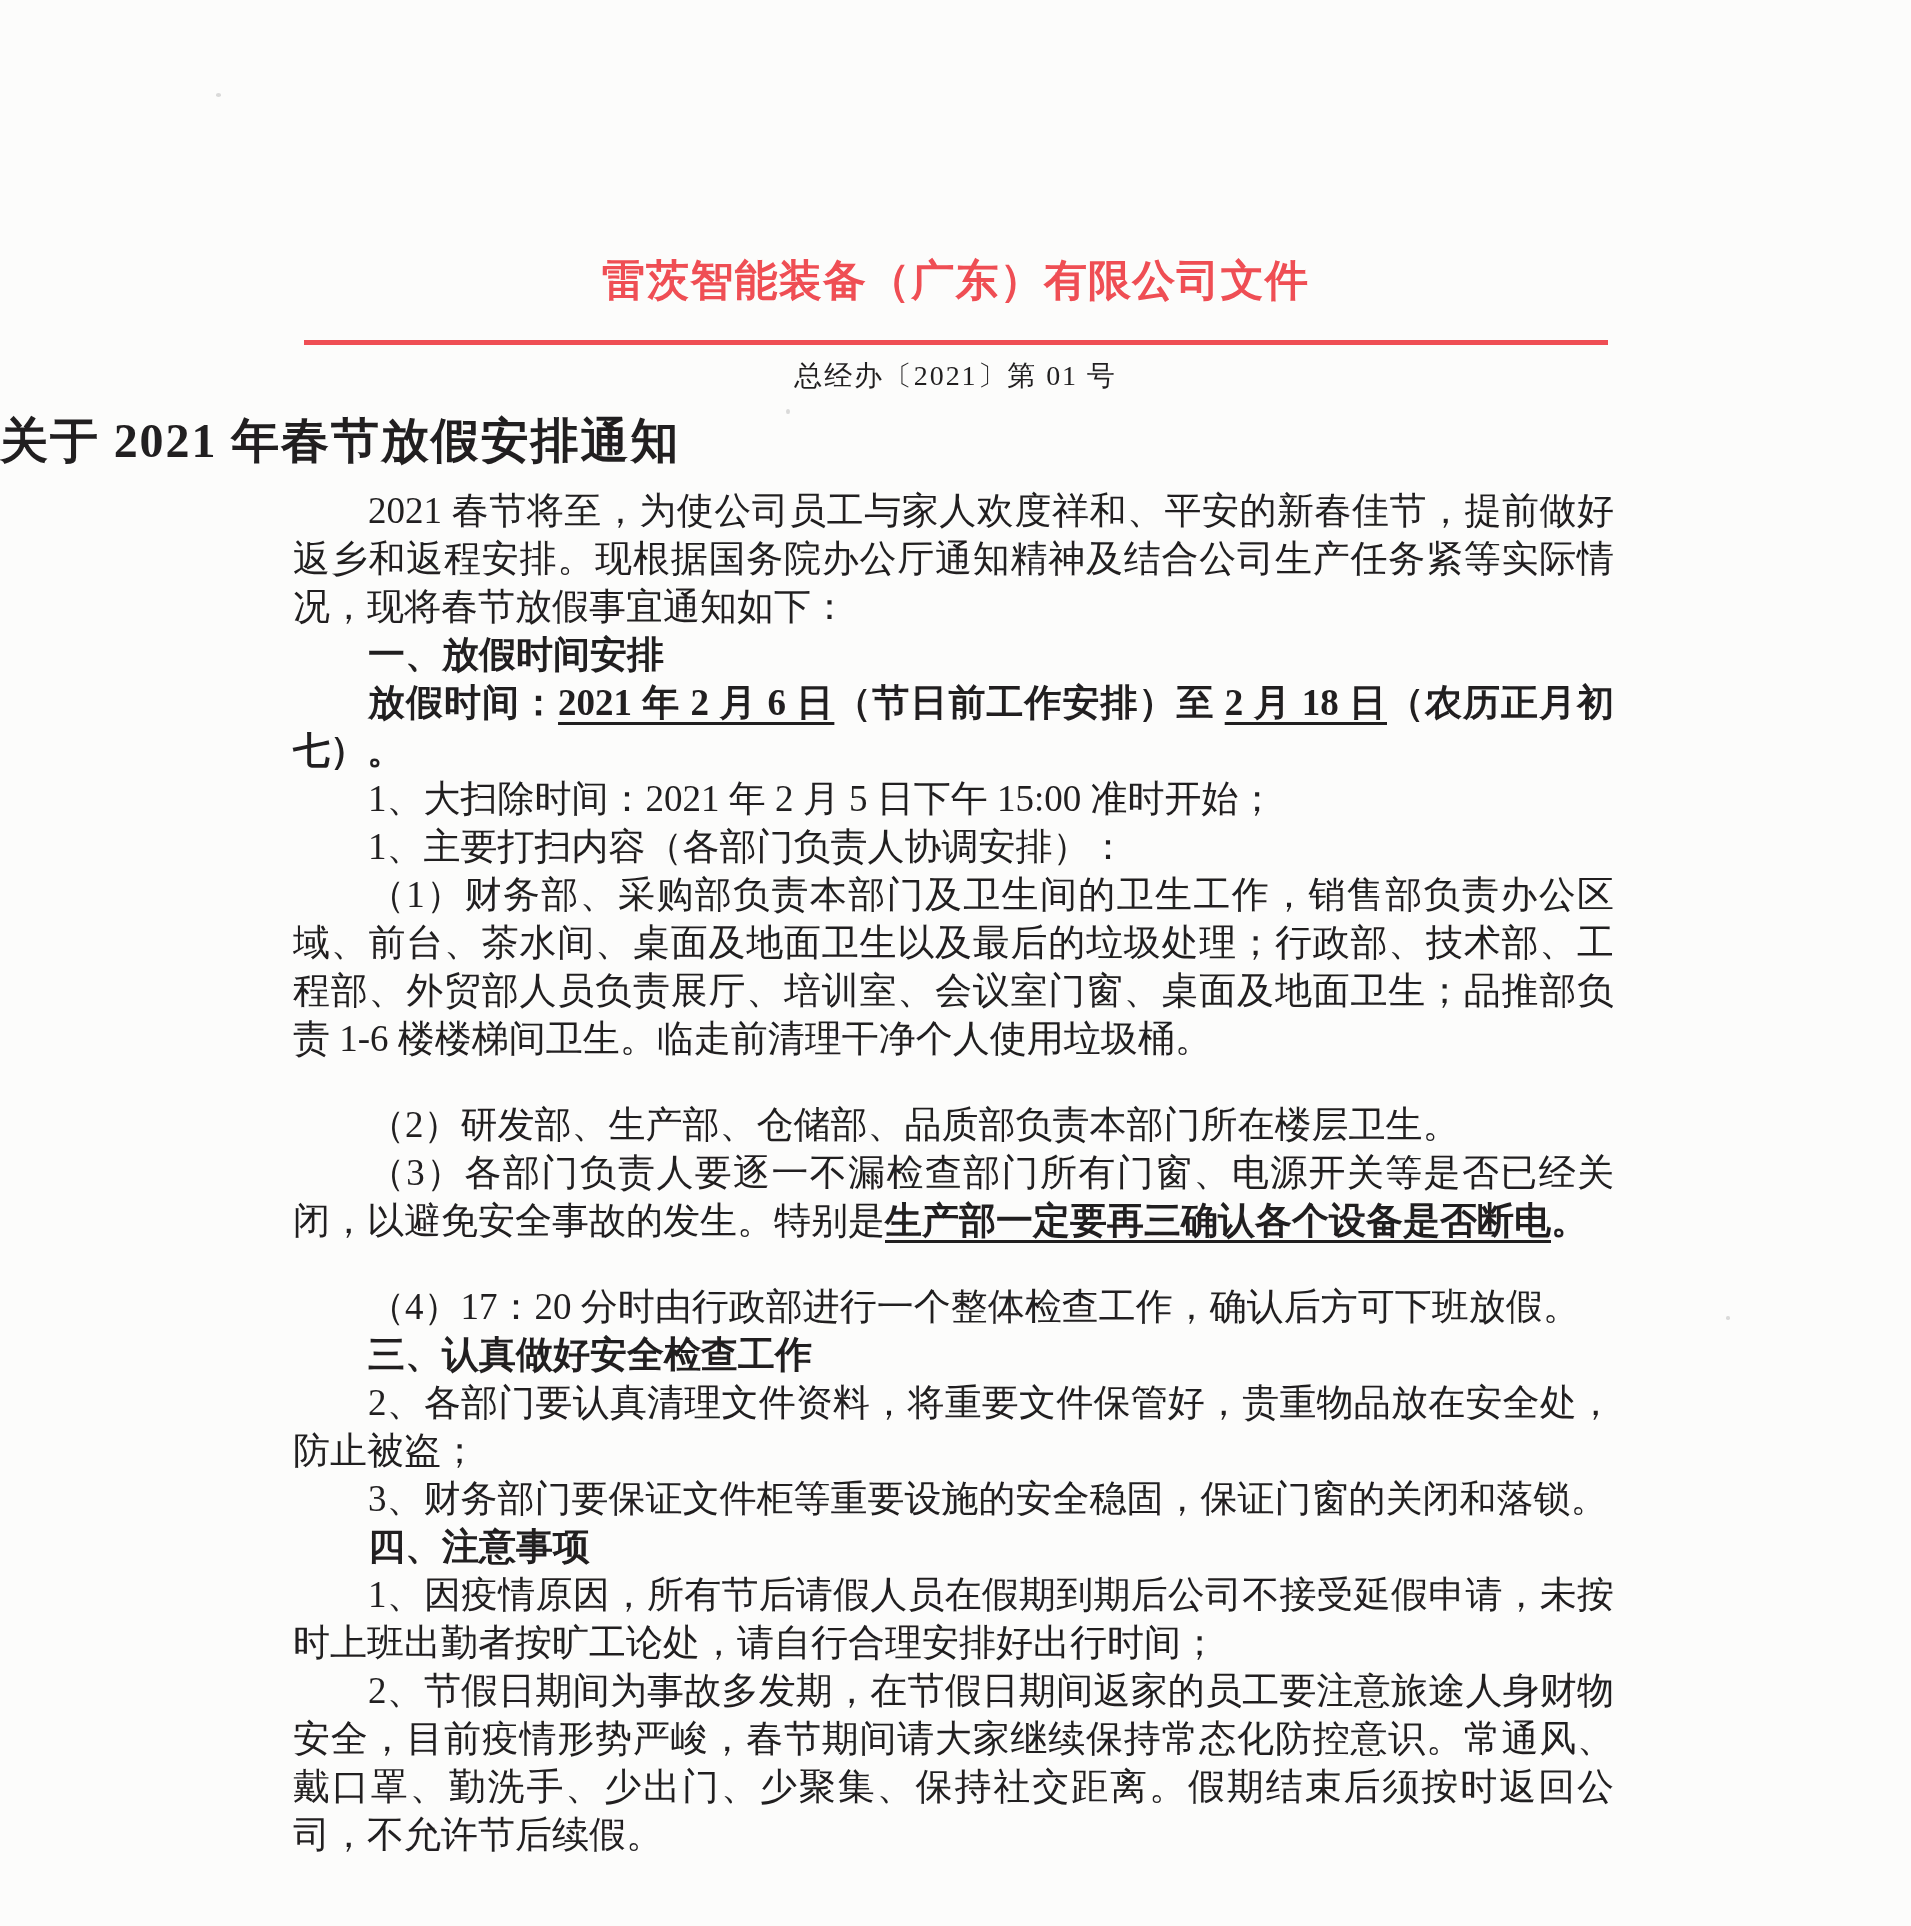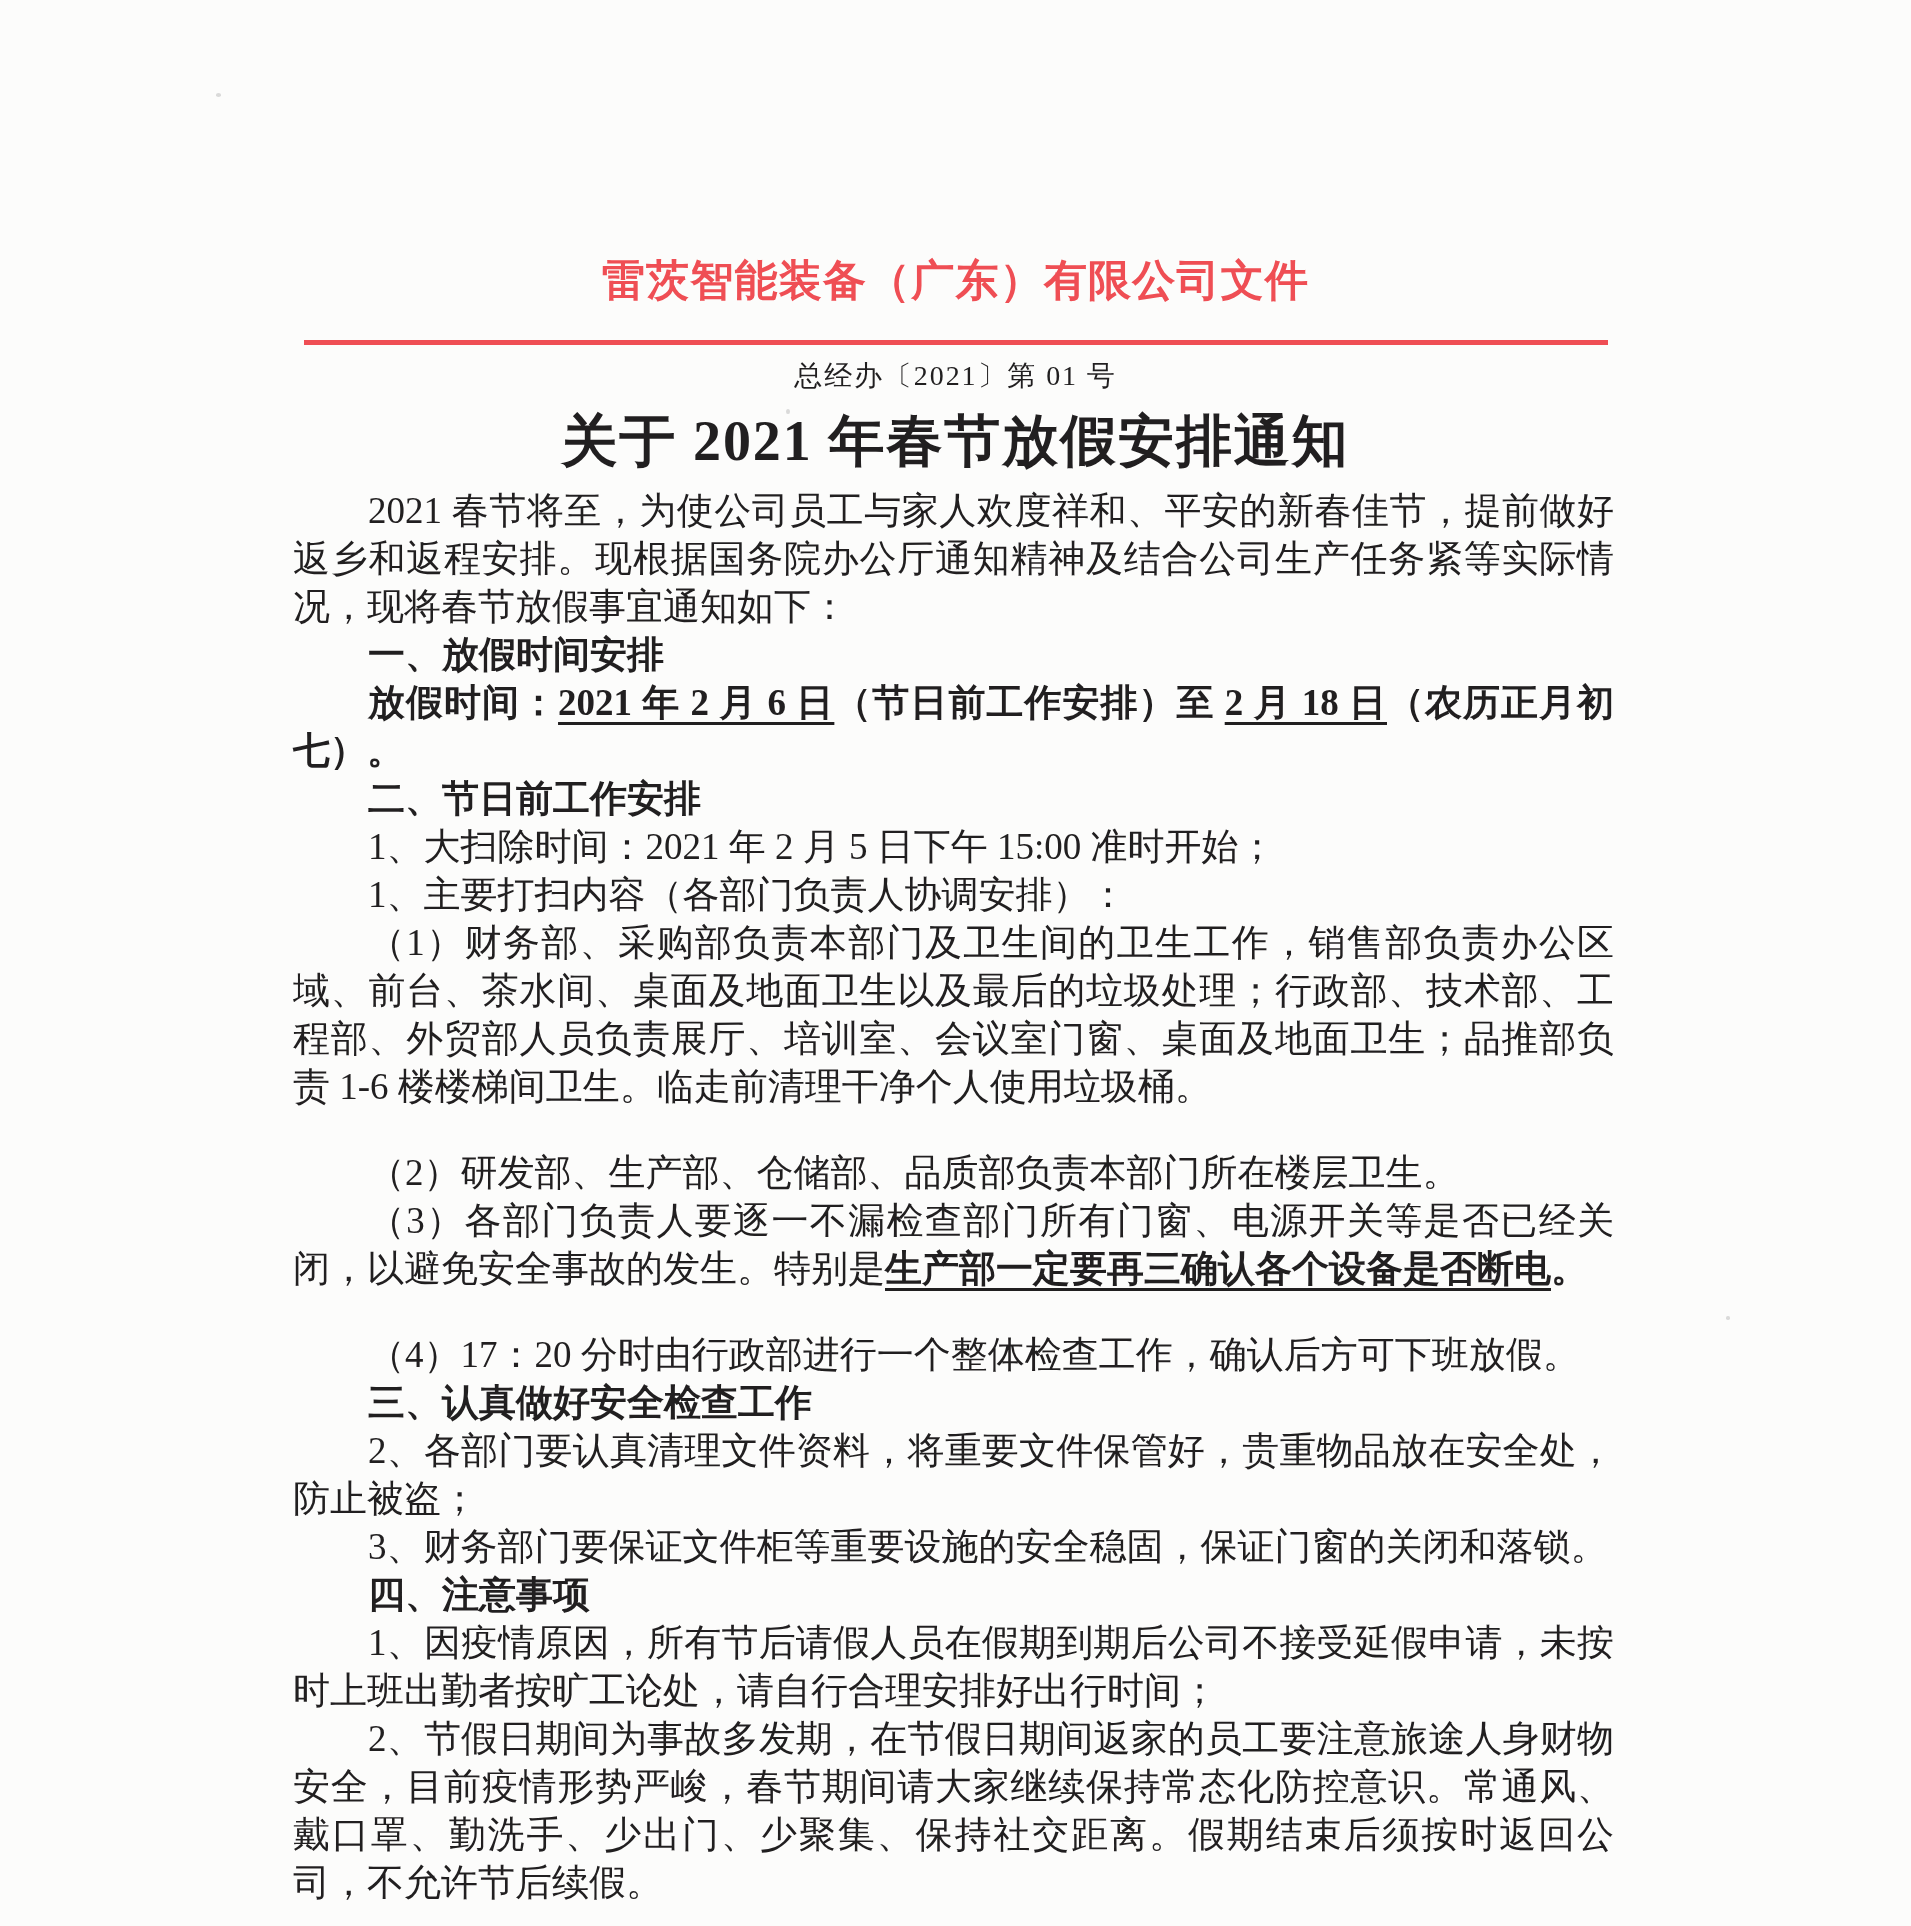--- a/index.html
+++ b/index.html
@@ -17,21 +17,21 @@
   }
   .page{position:relative;width:1911px;height:2704px;overflow:hidden;}
 
   .company-title{
     margin:237px 0 0 0;text-align:center;
     font-size:43px;font-weight:700;line-height:87px;
     letter-spacing:1.2px;color:var(--accent);
   }
   .rule{width:1304px;height:5px;margin:16px auto 0;background:var(--accent);}
   .doc-number{margin-top:9.2px;text-align:center;font-size:28px;line-height:43px;letter-spacing:1.9px;}
-  .notice-title{margin-top:10.8px;text-align:center;font-size:56px;font-weight:700;line-height:66px;letter-spacing:1.9px;}
+  .notice-title{margin-top:10.8px;font-size:48px;font-weight:700;line-height:66px;letter-spacing:1.9px;}
 
   .body{margin:13px 297px 0 293px;font-size:37px;line-height:48px;text-align:justify;}
   .body p{margin:0;}
   .body p.indent{text-indent:75px;}
   .body p.gap{margin-top:38px;}
   .b{font-weight:700;}
   .u{text-decoration:underline;text-decoration-thickness:3.1px;text-underline-offset:7px;}
   .speck{position:absolute;border-radius:50%;background:#bdbdbd;opacity:.55;}
 </style>
 </head>
@@ -44,21 +44,20 @@
   <div class="rule"></div>
 
   <div class="doc-number">总经办〔2021〕第 01 号</div>
 
   <div class="notice-title">关于 2021 年春节放假安排通知</div>
 
   <div class="body" id="body-paragraphs">
       <p class="indent"><span>2021 春节将至，为使公司员工与家人欢度祥和、平安的新春佳节，提前做好返乡和返程安排。现根据国务院办公厅通知精神及结合公司生产任务紧等实际情况，现将春节放假事宜通知如下：</span></p>
       <p class="indent"><span class="b">一、放假时间安排</span></p>
       <p class="indent"><span class="b">放假时间：</span><span class="b u">2021 年 2 月 6 日</span><span class="b">（节日前工作安排）至 </span><span class="b u">2 月 18 日</span><span class="b">（农历正月初七）。</span></p>
-      <p class="indent"><span class="b">二、节日前工作安排</span></p>
       <p class="indent"><span>1、大扫除时间：2021 年 2 月 5 日下午 15:00 准时开始；</span></p>
       <p class="indent"><span>1、主要打扫内容（各部门负责人协调安排）：</span></p>
       <p class="indent"><span>（1）财务部、采购部负责本部门及卫生间的卫生工作，销售部负责办公区域、前台、茶水间、桌面及地面卫生以及最后的垃圾处理；行政部、技术部、工程部、外贸部人员负责展厅、培训室、会议室门窗、桌面及地面卫生；品推部负责 1-6 楼楼梯间卫生。临走前清理干净个人使用垃圾桶。</span></p>
       <p class="indent gap"><span>（2）研发部、生产部、仓储部、品质部负责本部门所在楼层卫生。</span></p>
       <p class="indent"><span>（3）各部门负责人要逐一不漏检查部门所有门窗、电源开关等是否已经关闭，以避免安全事故的发生。特别是</span><span class="b u">生产部一定要再三确认各个设备是否断电</span><span class="b">。</span></p>
       <p class="indent gap"><span>（4）17：20 分时由行政部进行一个整体检查工作，确认后方可下班放假。</span></p>
       <p class="indent"><span class="b">三、认真做好安全检查工作</span></p>
       <p class="indent"><span>2、各部门要认真清理文件资料，将重要文件保管好，贵重物品放在安全处，防止被盗；</span></p>
       <p class="indent"><span>3、财务部门要保证文件柜等重要设施的安全稳固，保证门窗的关闭和落锁。</span></p>
       <p class="indent"><span class="b">四、注意事项</span></p>

